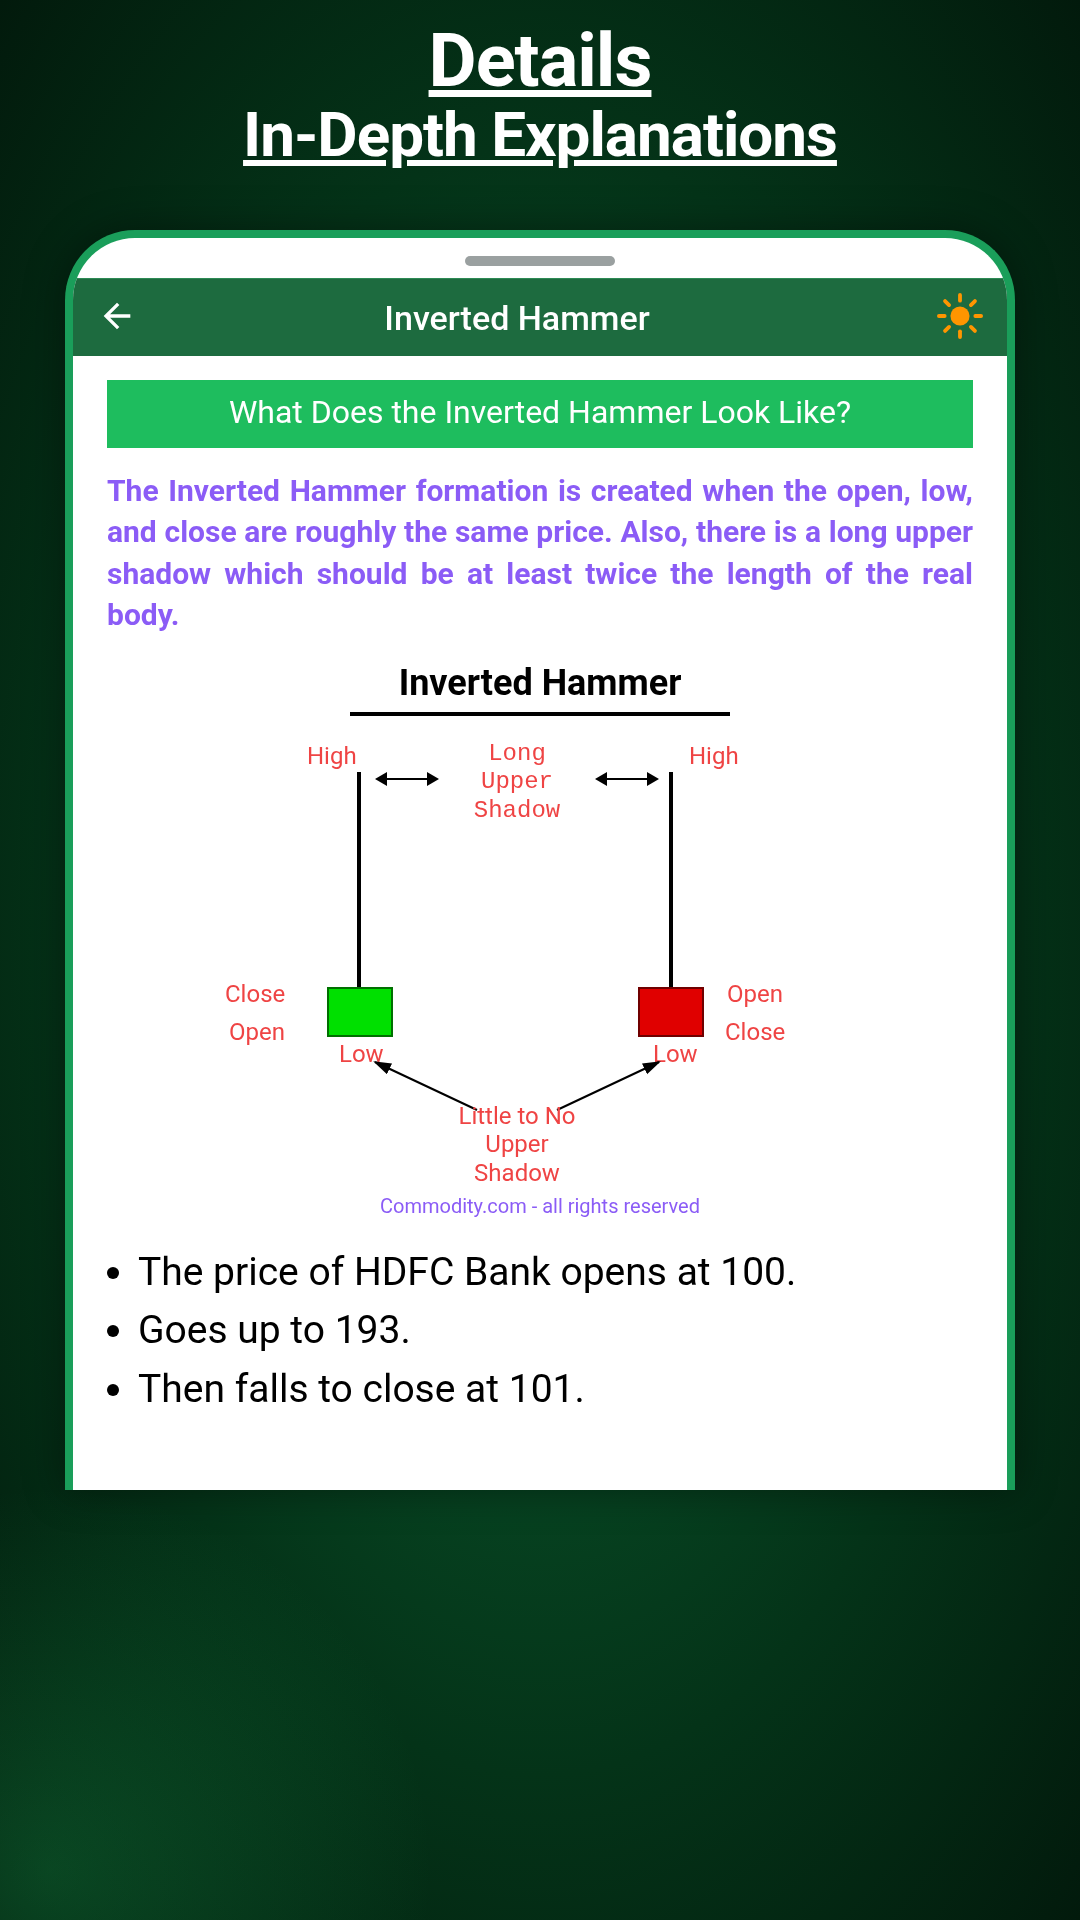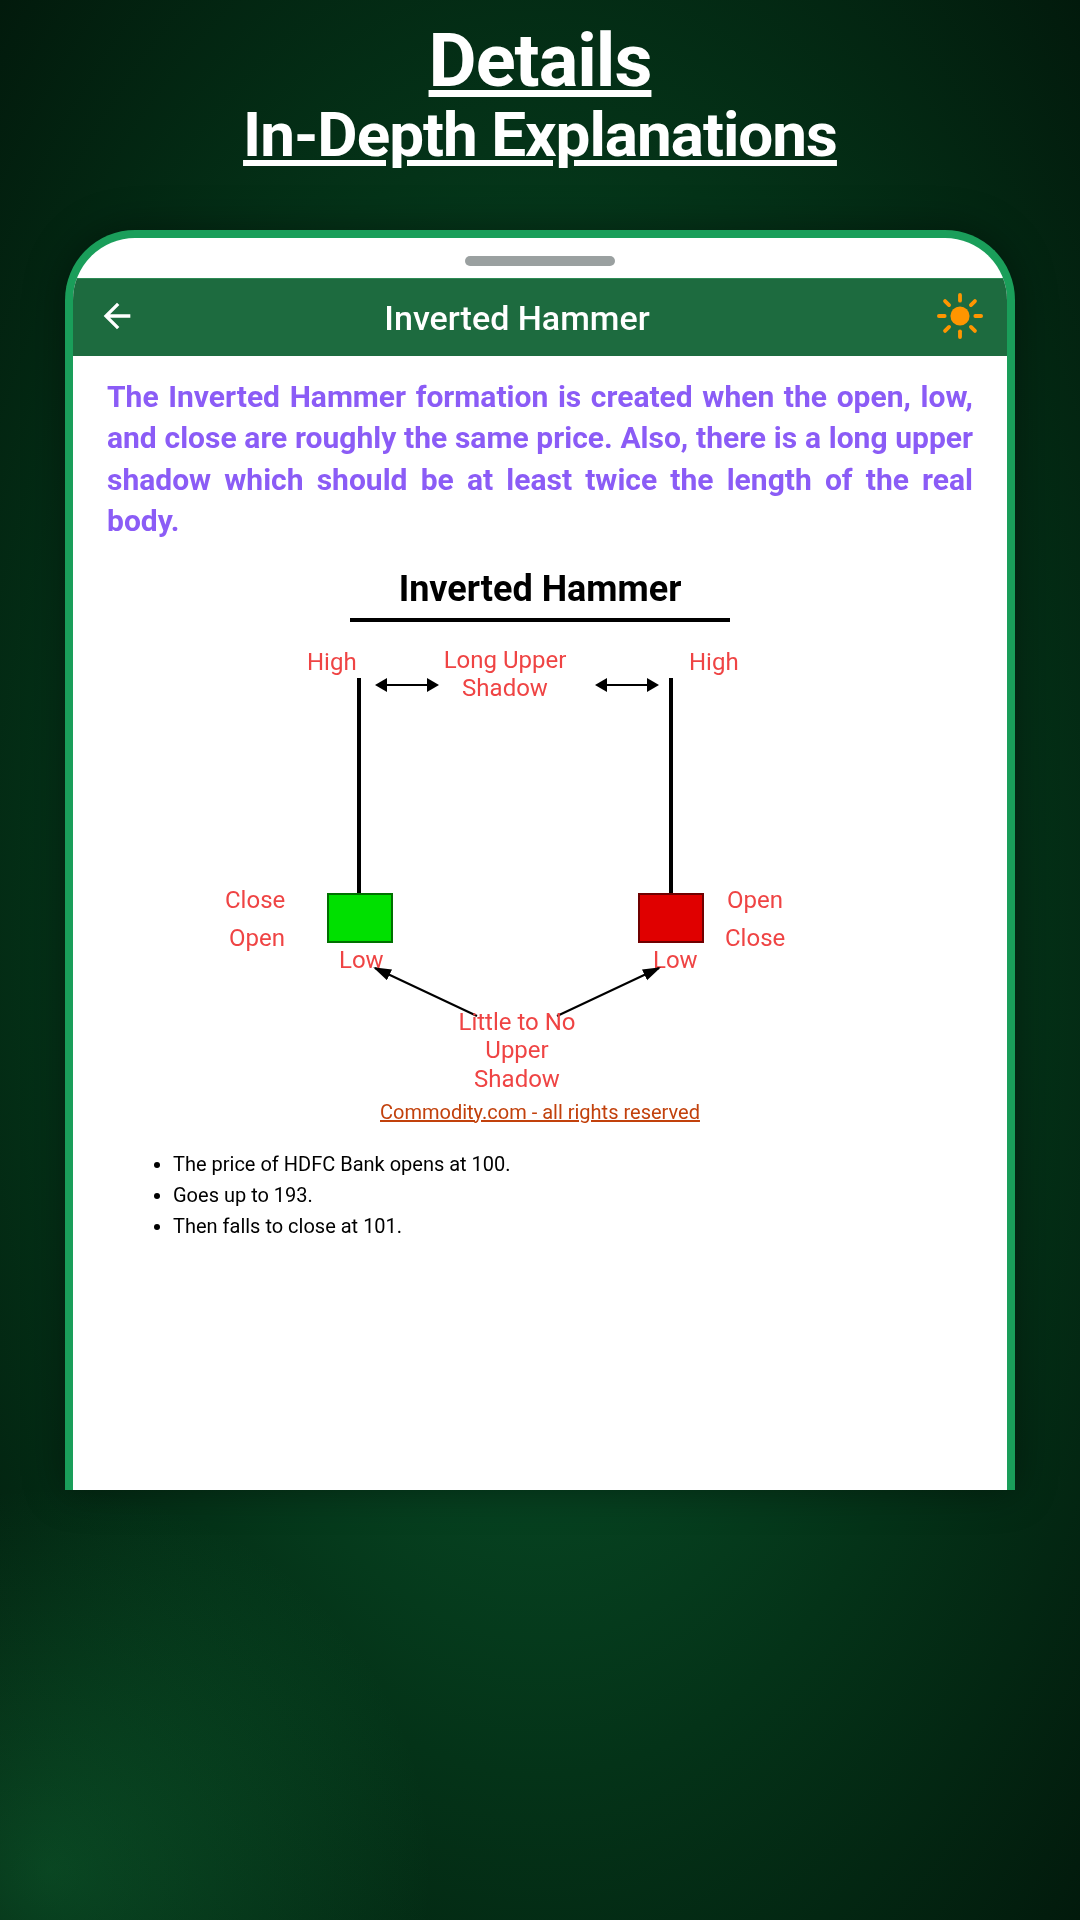--- a/index.html
+++ b/index.html
@@ -111,29 +111,29 @@
     position:absolute; height:2px; background:#000;
   }
   .arrow-lr::before, .arrow-lr::after {
     content:""; position:absolute; top:-6px; width:0;height:0;
     border-top:7px solid transparent; border-bottom:7px solid transparent;
   }
   .arrow-lr::before { left:-2px; border-right:12px solid #000; }
   .arrow-lr::after  { right:-2px; border-left:12px solid #000; }
   .credit {
     position:absolute;
-    font-size:20px; color:#c2410c;
-    text-align:center; width:100%;text-decoration:underline;
+    font-size:20px; color:#8b5cf6;
+    text-align:center; width:100%;
   }
   .example-intro {
     font-size:30px; margin-top:18px;
   }
   ul.example-list {
-    margin: 22px 0 0 66px;
-    font-size: 20px;
+    margin: 22px 0 0 31px;
+    font-size: 39px;
     line-height: 1.45;
   }
   ul.example-list li {
     text-align: justify;
     padding-right: 10px;
     margin-bottom: 2px;
   }
   .low-accent {
     position:absolute;
     left:-400px; bottom:-400px;
@@ -172,38 +172,39 @@
           <line x1="1" y1="12" x2="4" y2="12"></line>
           <line x1="20" y1="12" x2="23" y2="12"></line>
           <line x1="4.2" y1="19.8" x2="6.3" y2="17.7"></line>
           <line x1="17.7" y1="6.3" x2="19.8" y2="4.2"></line>
         </g>
       </svg>
     </div>
   </div>
 
   <div class="content">
+    <div class="section-heading">What Does the Inverted Hammer Look Like?</div>
 
     <p class="body-text">The Inverted Hammer formation is created when the open, low, and close are roughly the same price. Also, there is a long upper shadow which should be at least twice the length of the real body.</p>
 
     <div class="diagram-title">Inverted Hammer</div>
     <div class="diagram-underline"></div>
 
     <div class="diagram">
 
       <div class="wick" style="left:250px; top:30px; height:230px;"></div>
       <div class="body-box green-box" style="left:220px; top:245px; width:66px; height:50px;"></div>
 
       <div class="wick" style="left:562px; top:30px; height:230px;"></div>
       <div class="body-box red-box" style="left:531px; top:245px; width:66px; height:50px;"></div>
 
       <span class="dlabel" style="left:200px; top:0;">High</span>
       <span class="dlabel" style="left:582px; top:0;">High</span>
 
-      <span class="dlabel" style="left:328px; top:-2px; white-space:pre-line; width:140px;">Long Upper
+      <span class="dlabel" style="left:340px; top:-2px; white-space:pre-line; width:140px;font-family:Liberation Mono, monospace;">Long Upper
 Shadow</span>
       <div class="arrow-lr" style="left:270px; top:36px; width:60px;"></div>
       <div class="arrow-lr" style="left:490px; top:36px; width:60px;"></div>
 
       <span class="dlabel" style="left:118px; top:238px;">Close</span>
       <span class="dlabel" style="left:122px; top:276px;">Open</span>
 
       <span class="dlabel" style="left:620px; top:238px;">Open</span>
       <span class="dlabel" style="left:618px; top:276px;">Close</span>
 

